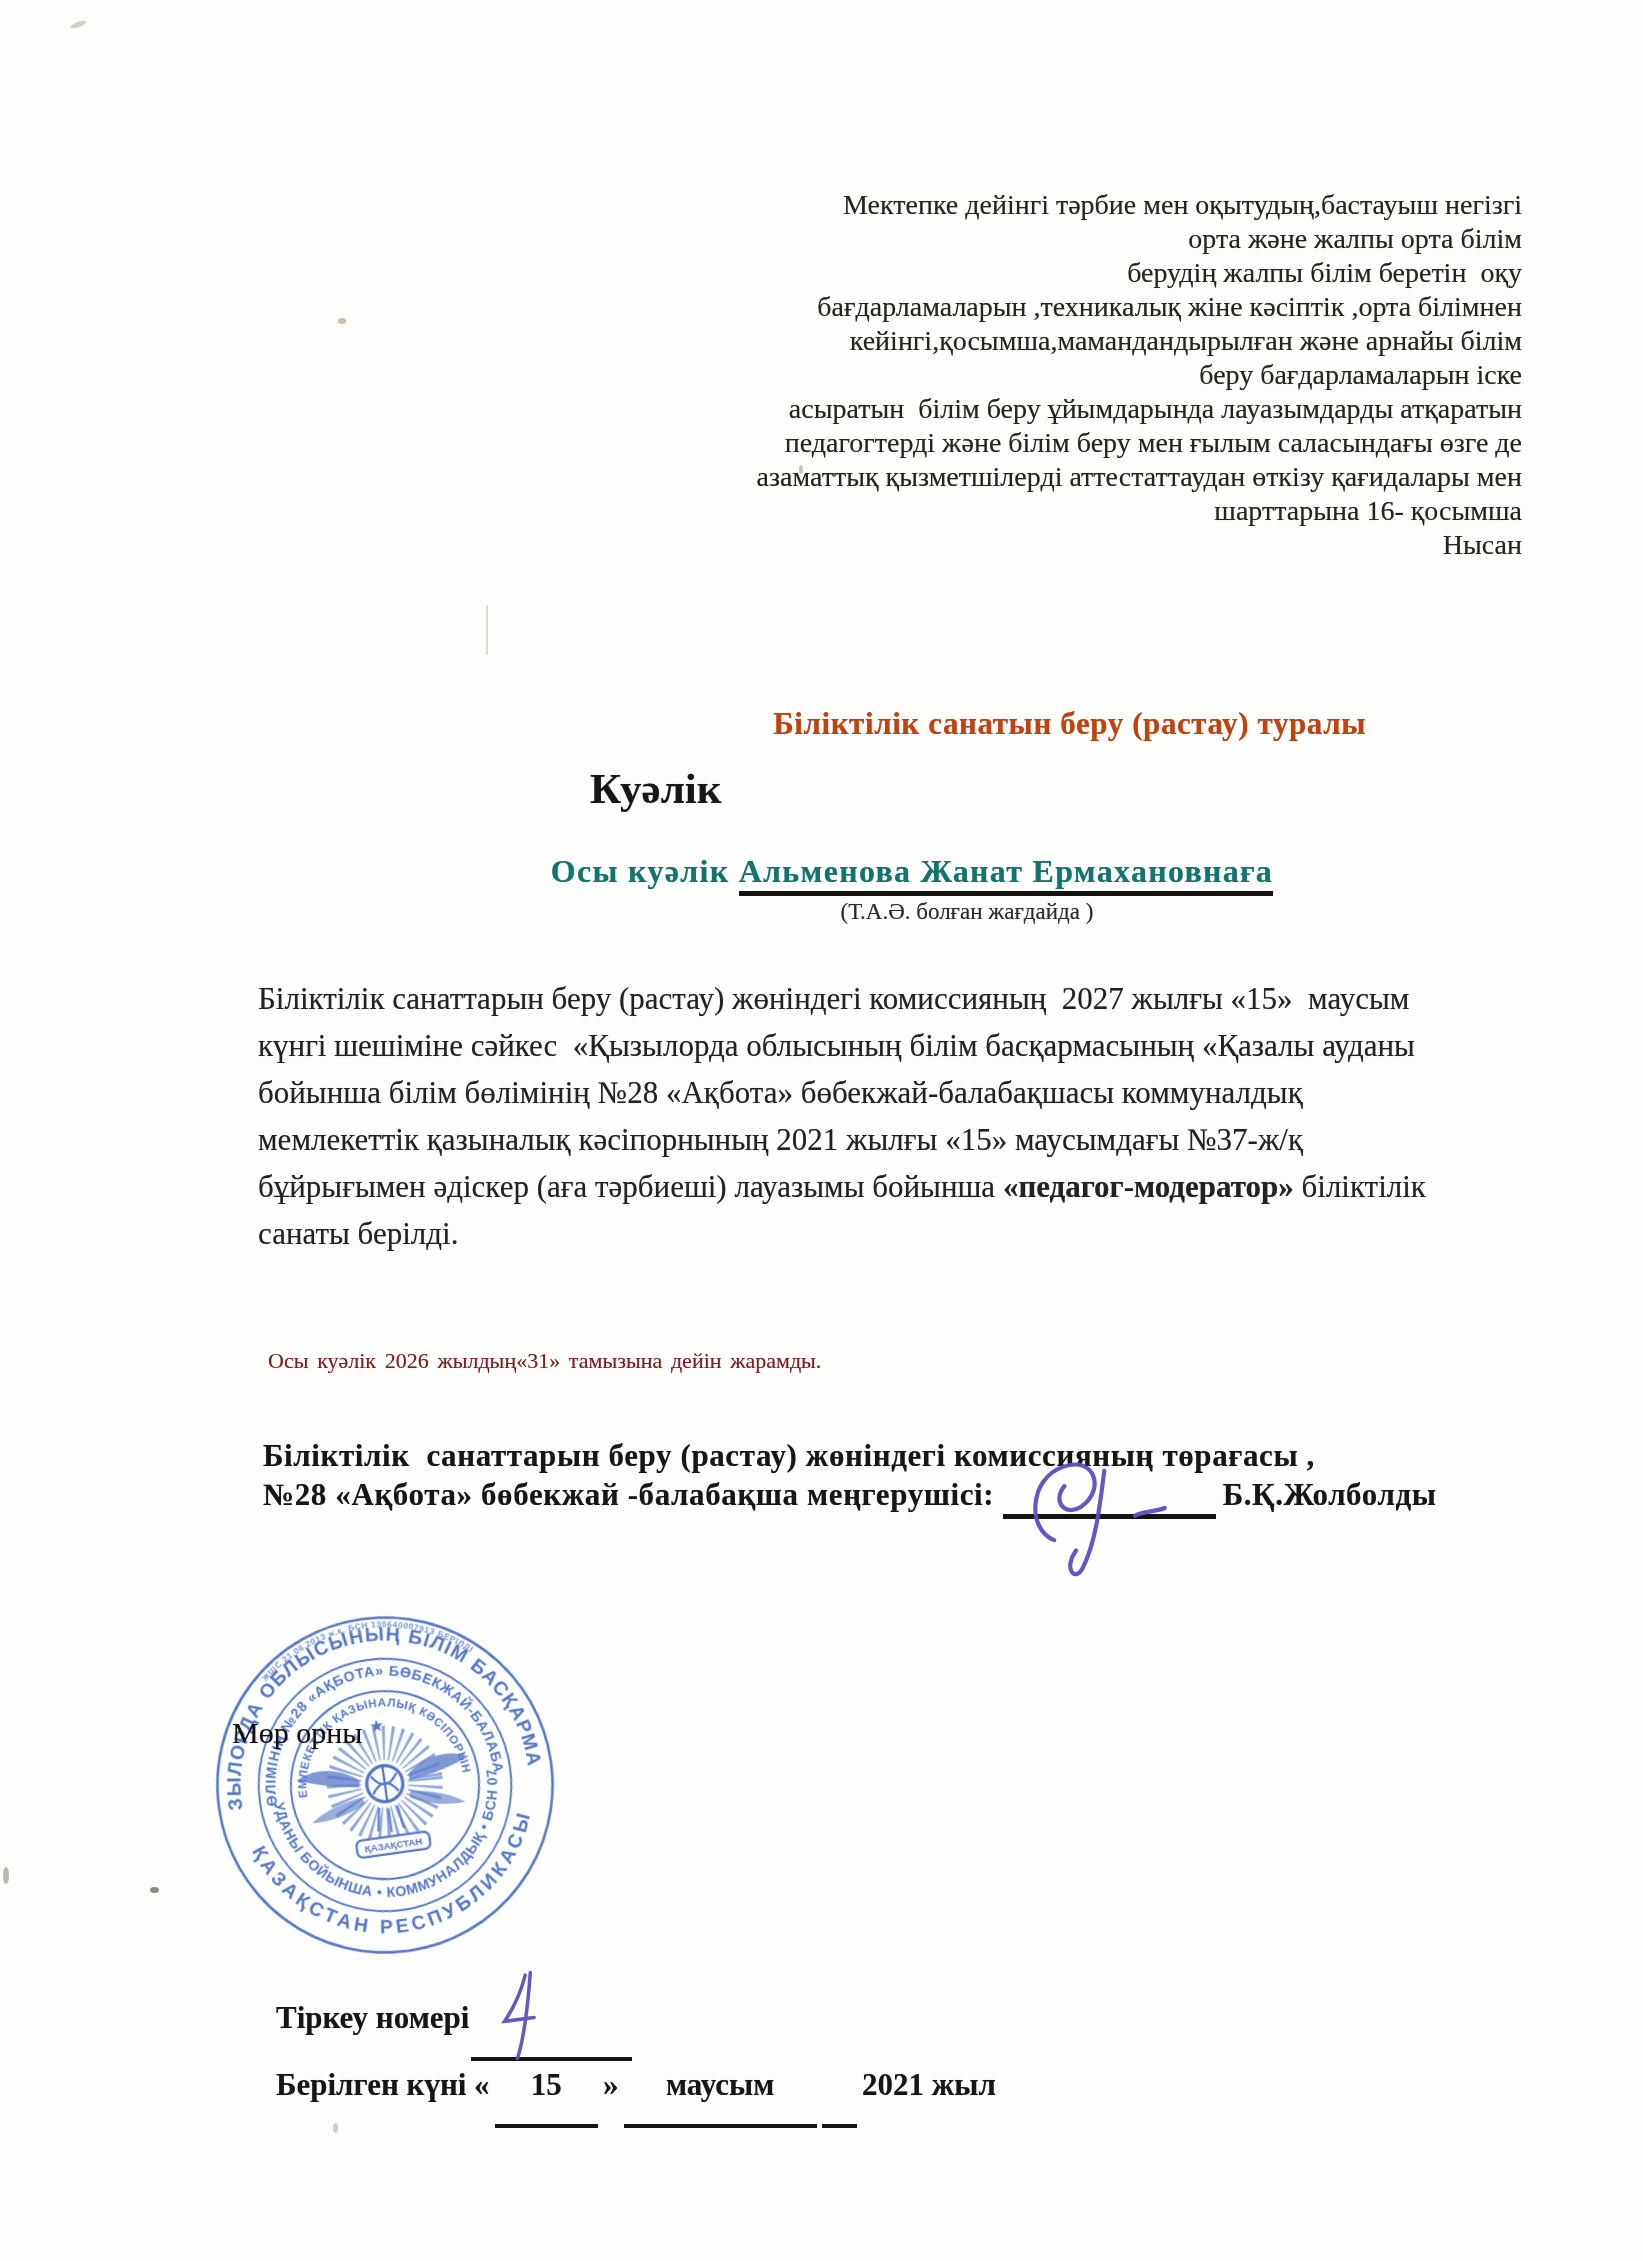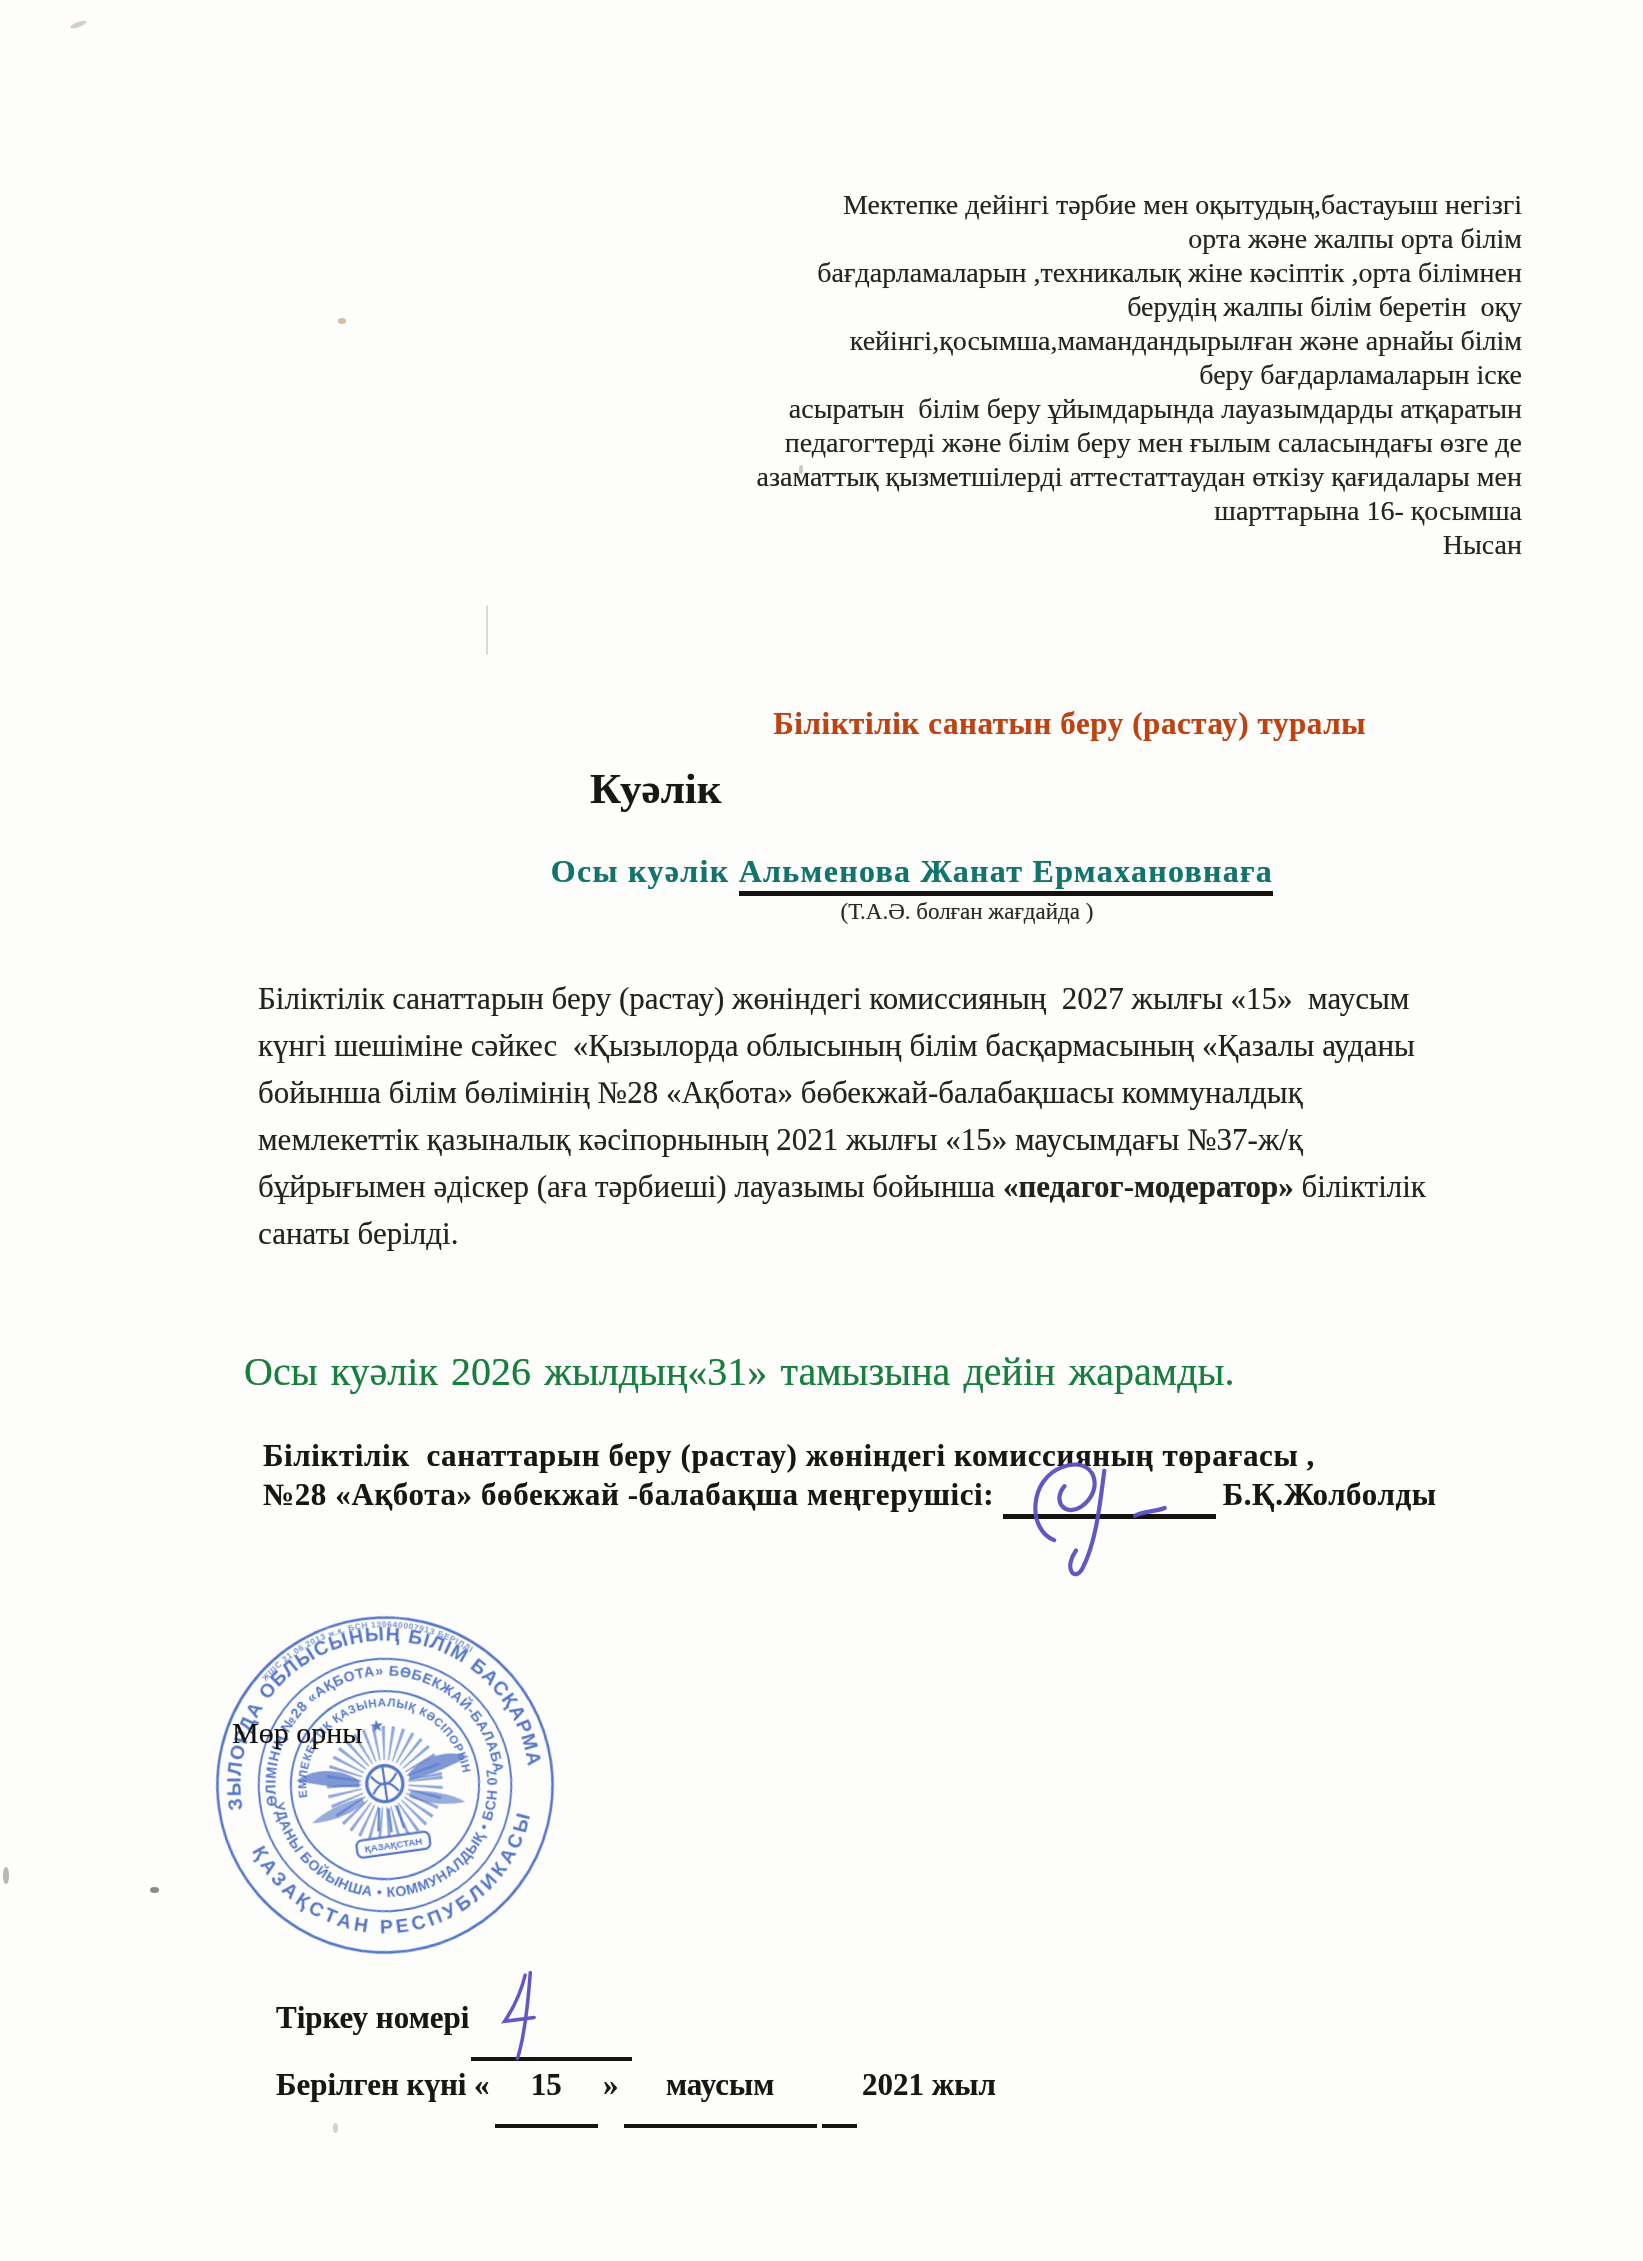--- a/index.html
+++ b/index.html
@@ -24,21 +24,21 @@
   .main-title{top:764px;left:590px;width:645px;
     font-size:43px;font-weight:bold;color:#181716;}
   .recipient{top:853px;left:461px;width:902px;text-align:center;
     font-size:32px;font-weight:bold;letter-spacing:1.3px;color:#0f766e;white-space:pre;}
   .recipient .name{border-bottom:5.2px solid #141312;padding-bottom:1.9px;}
   .hint{top:899px;left:516px;width:902px;text-align:center;
     font-size:23px;color:#2c2a28;}
   
   .paragraph{left:258px;top:975px;width:1263px;font-size:31px;line-height:47px;color:#232220;}
   .paragraph div{white-space:pre;}
-  .validity{left:244px;top:1348px;font-size:40px;word-spacing:3.2px;color:#15803d;white-space:pre;}
+  .validity{left:268px;top:1348px;font-size:22px;word-spacing:3.2px;color:#7f1d1d;white-space:pre;}
   
   .chairman{left:263px;top:1436px;width:1289px;font-size:31px;font-weight:bold;
     line-height:39px;color:#171615;letter-spacing:0.6px;}
   .chairman div{white-space:pre;}
   .sign-line{display:inline-block;width:213px;border-bottom:5.2px solid #141312;margin:0 6.4px 0 9px;}
   
   .stamp-wrap{left:211px;top:1596px;width:348px;height:378px;transform:rotate(-8deg);
     opacity:.93;filter:blur(0.3px);}
   .stamp-caption{left:232px;top:1716px;font-size:30px;font-weight:normal;color:#11100f;z-index:5;white-space:pre;}
   
@@ -49,22 +49,22 @@
   .date-line{left:276px;top:2067px;font-size:31px;font-weight:bold;color:#171615;white-space:pre;}
   .speck{position:absolute;border-radius:50%;}
   svg text{font-family:"Liberation Sans","DejaVu Sans",sans-serif;}
 </style>
 </head>
 <body>
 
 <div class="abs header-note doc-text">
   <div>Мектепке дейінгі тәрбие мен оқытудың,бастауыш негізгі</div>
   <div>орта және жалпы орта білім</div>
+  <div>берудің жалпы білім беретін  оқу</div>
   <div>бағдарламаларын ,техникалық жіне кәсіптік ,орта білімнен</div>
-  <div>берудің жалпы білім беретін  оқу</div>
   <div>кейінгі,қосымша,мамандандырылған және арнайы білім</div>
   <div>беру бағдарламаларын іске</div>
   <div>асыратын  білім беру ұйымдарында лауазымдарды атқаратын</div>
   <div>педагогтерді және білім беру мен ғылым саласындағы өзге де</div>
   <div>азаматтық қызметшілерді аттестаттаудан өткізу қағидалары мен</div>
   <div>шарттарына 16- қосымша</div>
   <div>Нысан</div>
 </div>
 
 <div class="abs subtitle doc-text">Біліктілік  санатын  беру (растау)  туралы</div>

